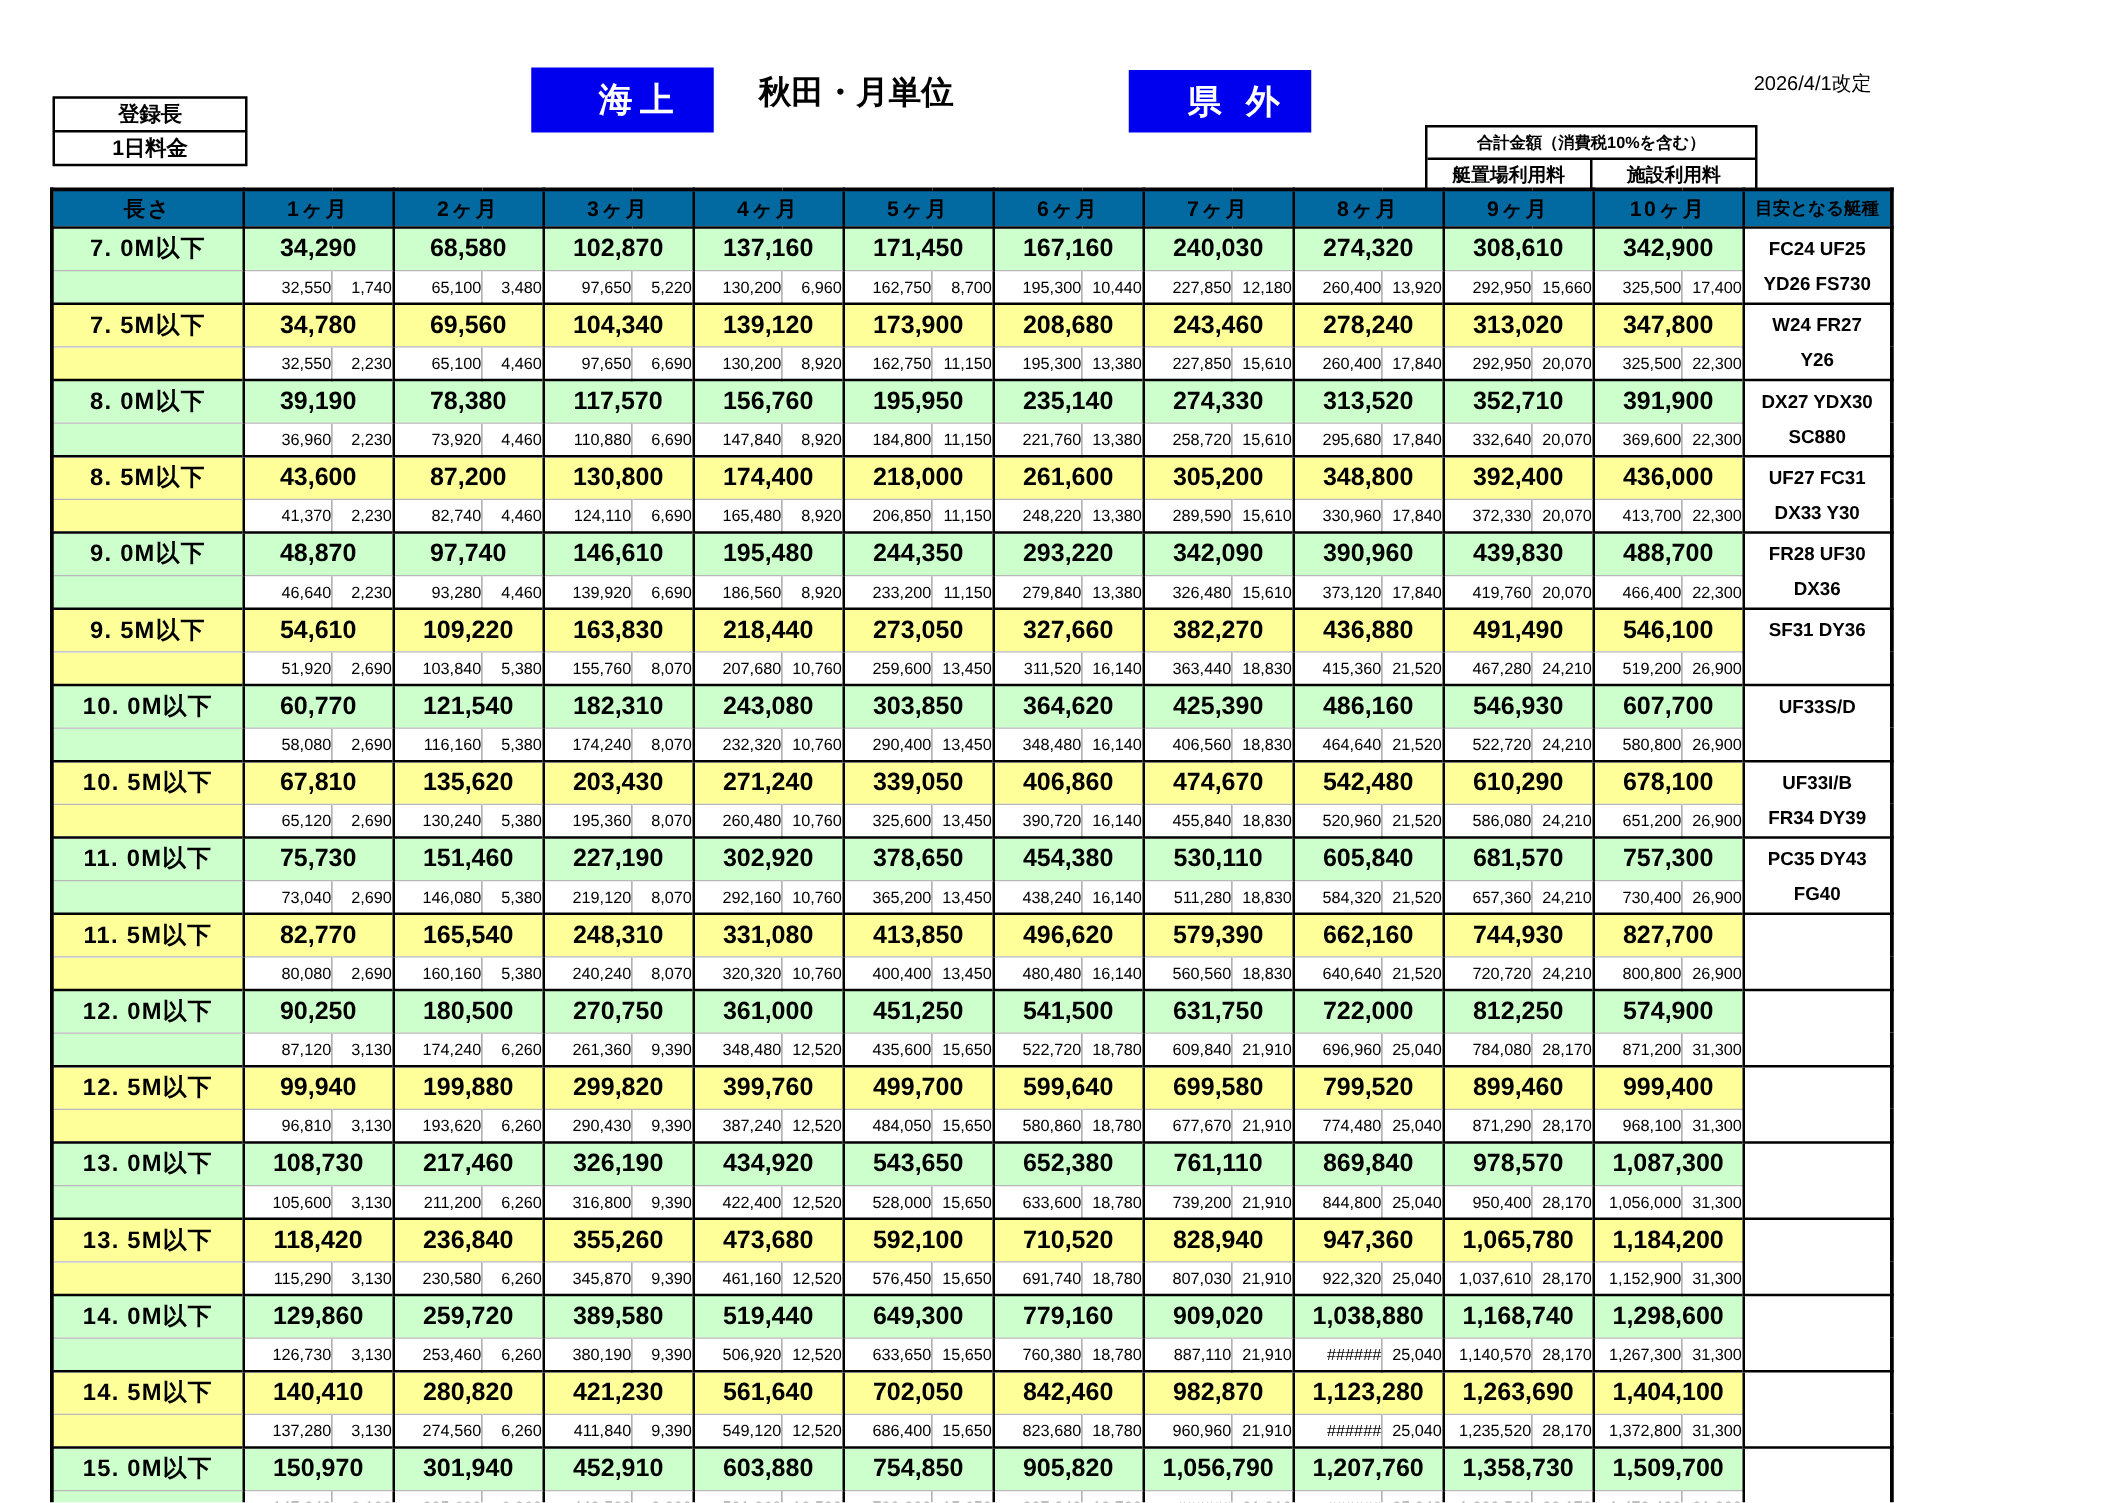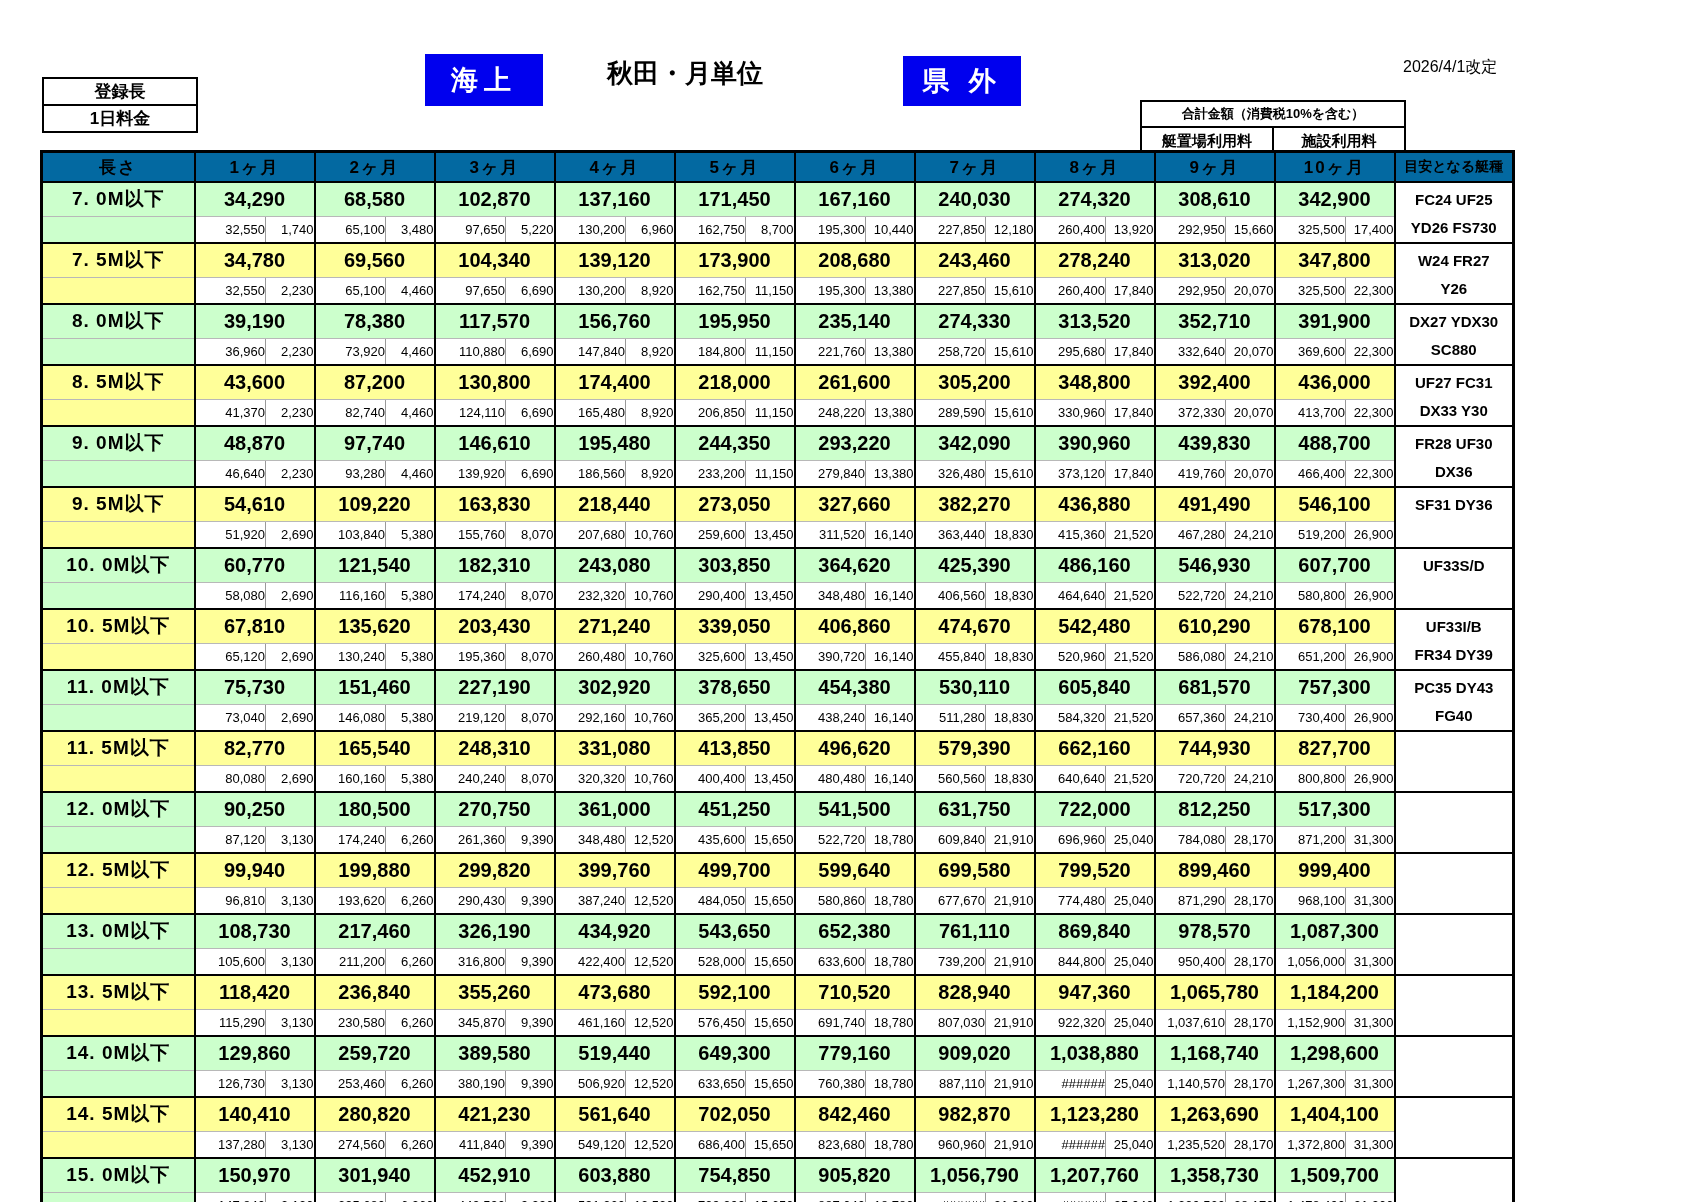--- a/index.html
+++ b/index.html
@@ -6,21 +6,21 @@
   .page{
     position:relative;width:1700px;height:1202px;background:#ffffff;overflow:hidden;
     font-family:"Liberation Sans","DejaVu Sans",sans-serif;color:#000;
   }
   
   .reg-box{position:absolute;left:42px;top:77px;width:152px;border:2px solid #000;}
   .reg-box .cell{height:25px;line-height:25px;text-align:center;font-size:17px;font-weight:bold;}
   .reg-box .cell + .cell{border-top:2px solid #000;}
   .badge{
     position:absolute;background:#0000ee;color:#fff;font-weight:bold;
-    display:flex;align-items:center;justify-content:center;letter-spacing:6px;
+    display:flex;align-items:center;justify-content:center;letter-spacing:6px;padding-left:28px;
   }
   .badge.sea{left:425px;top:54px;width:118px;height:52px;font-size:27px;}
   .badge.pref{left:903px;top:56px;width:118px;height:50px;font-size:27px;}
   .main-title{position:absolute;left:560px;top:56px;width:250px;text-align:center;
     font-size:26px;font-weight:bold;}
   .note{position:absolute;left:254px;top:106px;font-size:17px;font-weight:bold;}
   .rev-date{position:absolute;left:1403px;top:57px;font-size:16px;}
   .legend{position:absolute;left:1140px;top:100px;width:262px;border:2px solid #000;}
   .legend .top{height:24px;line-height:24px;text-align:center;font-size:13px;font-weight:bold;
     border-bottom:2px solid #000;}
@@ -526,21 +526,21 @@
           <td class="len-cell green">12. 0M以下</td>
           <td class="total-cell green" colspan="2">90,250</td>
           <td class="total-cell green" colspan="2">180,500</td>
           <td class="total-cell green" colspan="2">270,750</td>
           <td class="total-cell green" colspan="2">361,000</td>
           <td class="total-cell green" colspan="2">451,250</td>
           <td class="total-cell green" colspan="2">541,500</td>
           <td class="total-cell green" colspan="2">631,750</td>
           <td class="total-cell green" colspan="2">722,000</td>
           <td class="total-cell green" colspan="2">812,250</td>
-          <td class="total-cell green" colspan="2">517,300</td>
+          <td class="total-cell green" colspan="2">574,900</td>
           <td class="boat-cell" rowspan="2">
             <div class="bt l1"></div>
             <div class="bt l2"></div>
           </td>
         </tr>
         <tr class="sub-row">
           <td class="len-sub green"></td>
           <td class="moor-cell">87,120</td>
           <td class="fac-cell">3,130</td>
           <td class="moor-cell">174,240</td>

